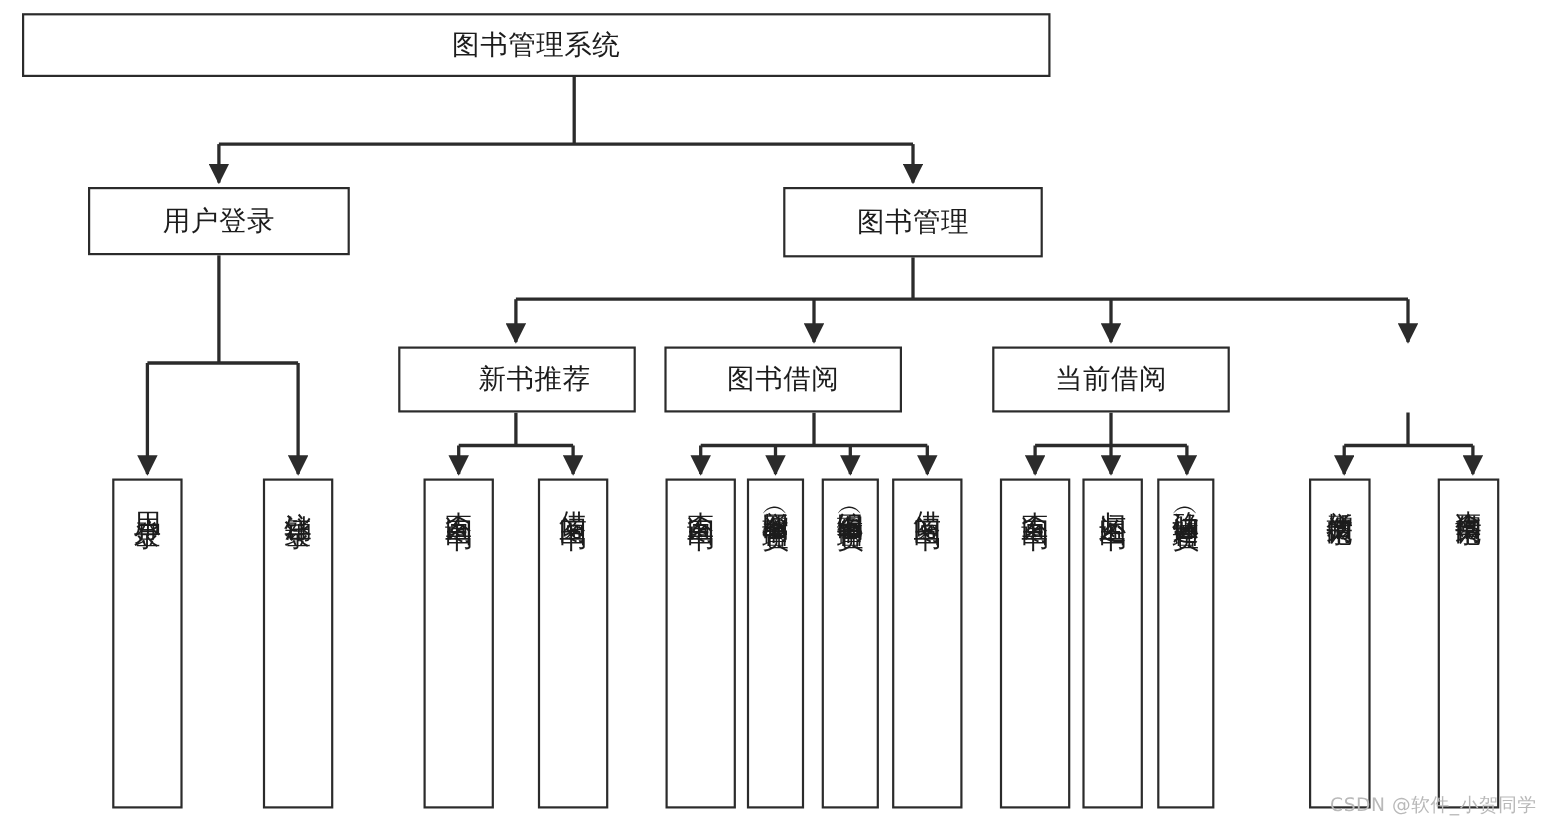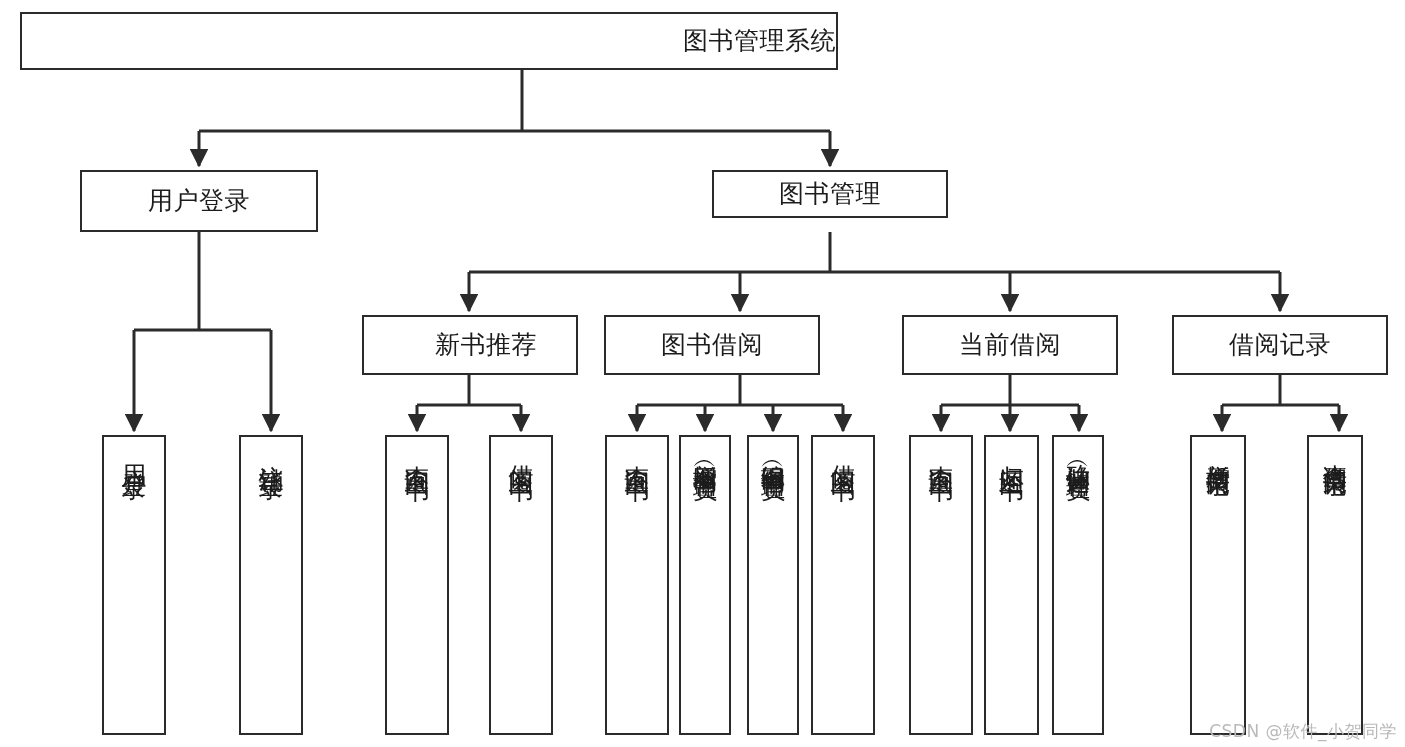--- a/index.html
+++ b/index.html
@@ -129,43 +129,40 @@
       <path d="M 1010 405 L 1010 431" marker-end="url(#arw)"></path>
       <path d="M 1079 405 L 1079 431" marker-end="url(#arw)"></path>
 
       <path d="M 1280 375 L 1280 405"></path>
       <path d="M 1222 405 L 1339 405"></path>
       <path d="M 1222 405 L 1222 431" marker-end="url(#arw)"></path>
       <path d="M 1339 405 L 1339 431" marker-end="url(#arw)"></path>
     </g>
   </svg>
 
-  <div class="node h root" style="left:20px;top:12px;width:818px;height:58px;justify-content:flex-end;">
+  <div class="node h root" style="left:20px;top:12px;width:935px;height:58px;">
     <span class="lbl">图书管理系统</span>
   </div>
 
   <div class="node h" style="left:80px;top:170px;width:238px;height:62px;">
     <span class="lbl">用户登录</span>
   </div>
-  <div class="node h" style="left:712px;top:170px;width:236px;height:48px;">
+  <div class="node h" style="left:712px;top:170px;width:236px;height:64px;">
     <span class="lbl">图书管理</span>
   </div>
 
   <div class="node h" style="left:362px;top:315px;width:216px;height:60px;padding-left:32px;">
     <span class="lbl">新书推荐</span>
   </div>
   <div class="node h" style="left:604px;top:315px;width:216px;height:60px;">
     <span class="lbl">图书借阅</span>
   </div>
   <div class="node h" style="left:902px;top:315px;width:216px;height:60px;">
     <span class="lbl">当前借阅</span>
   </div>
-  <div class="node h" style="left:1172px;top:315px;width:216px;height:60px;">
-    <span class="lbl">借阅记录</span>
-  </div>
 
   <div class="node v" style="left:102px;top:435px;width:64px;height:300px;">
     <span class="lbl">用户登录</span>
   </div>
   <div class="node v" style="left:239px;top:435px;width:64px;height:300px;">
     <span class="lbl">注销登录</span>
   </div>
 
   <div class="node v" style="left:385px;top:435px;width:64px;height:300px;">
     <span class="lbl">查询图书</span>

